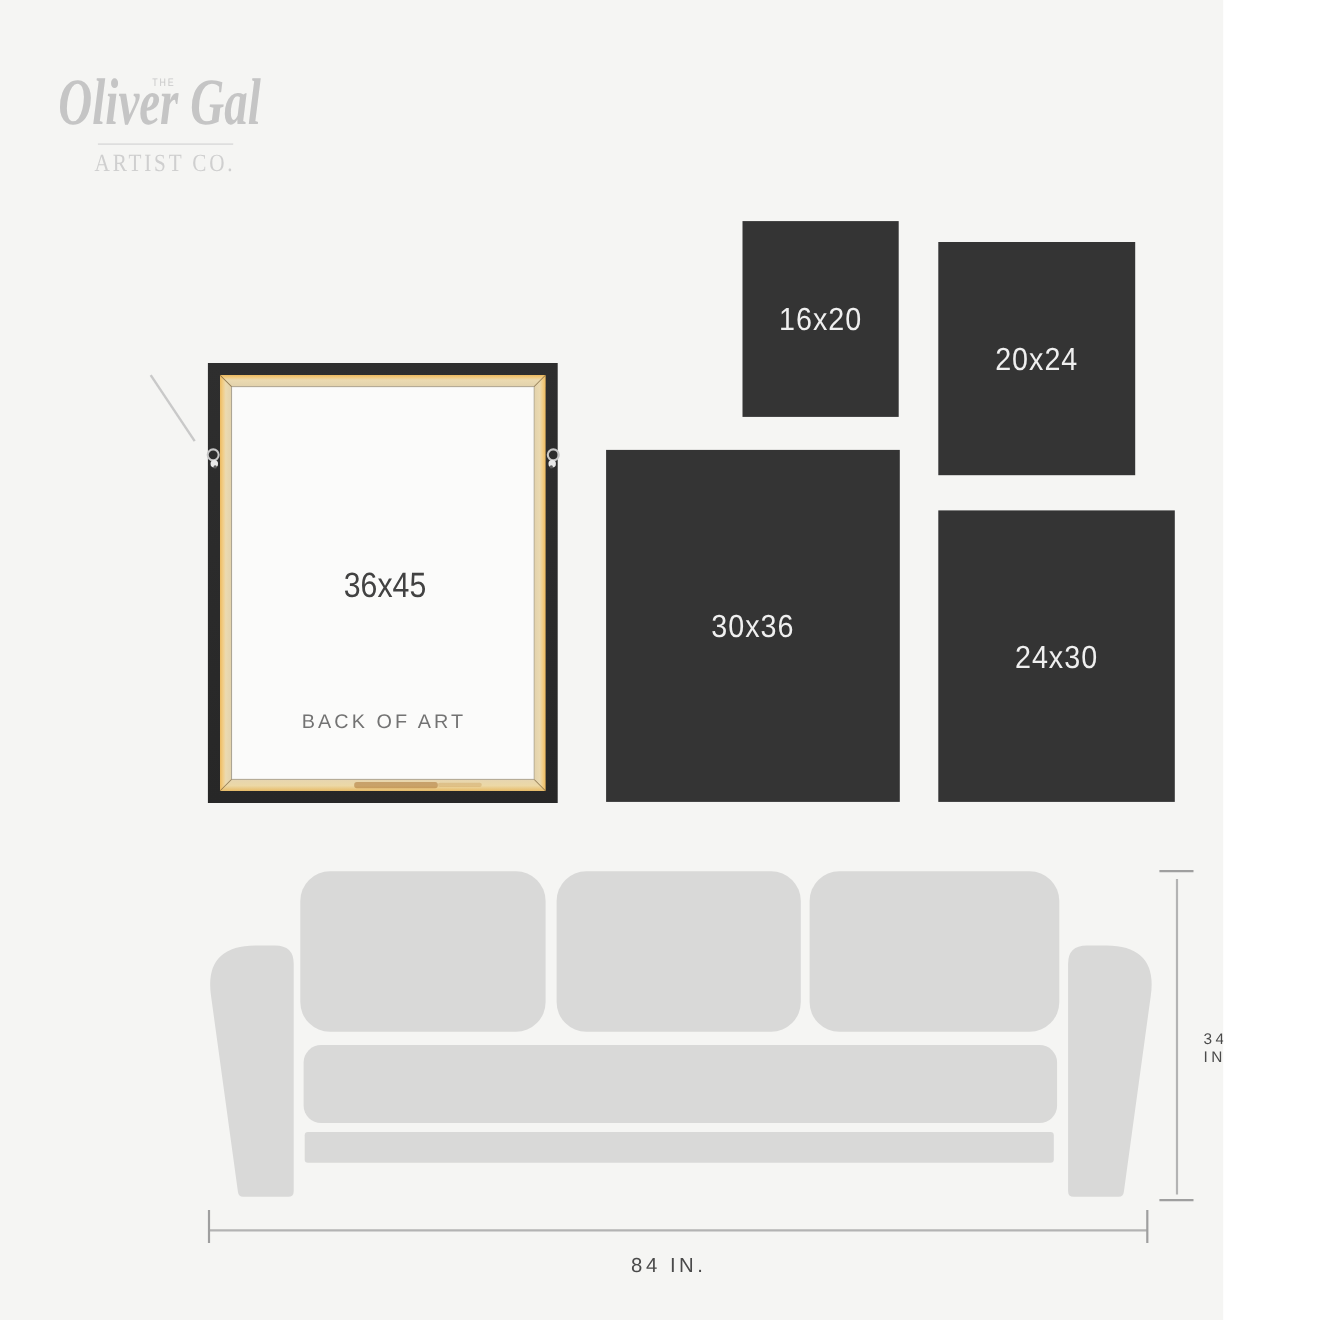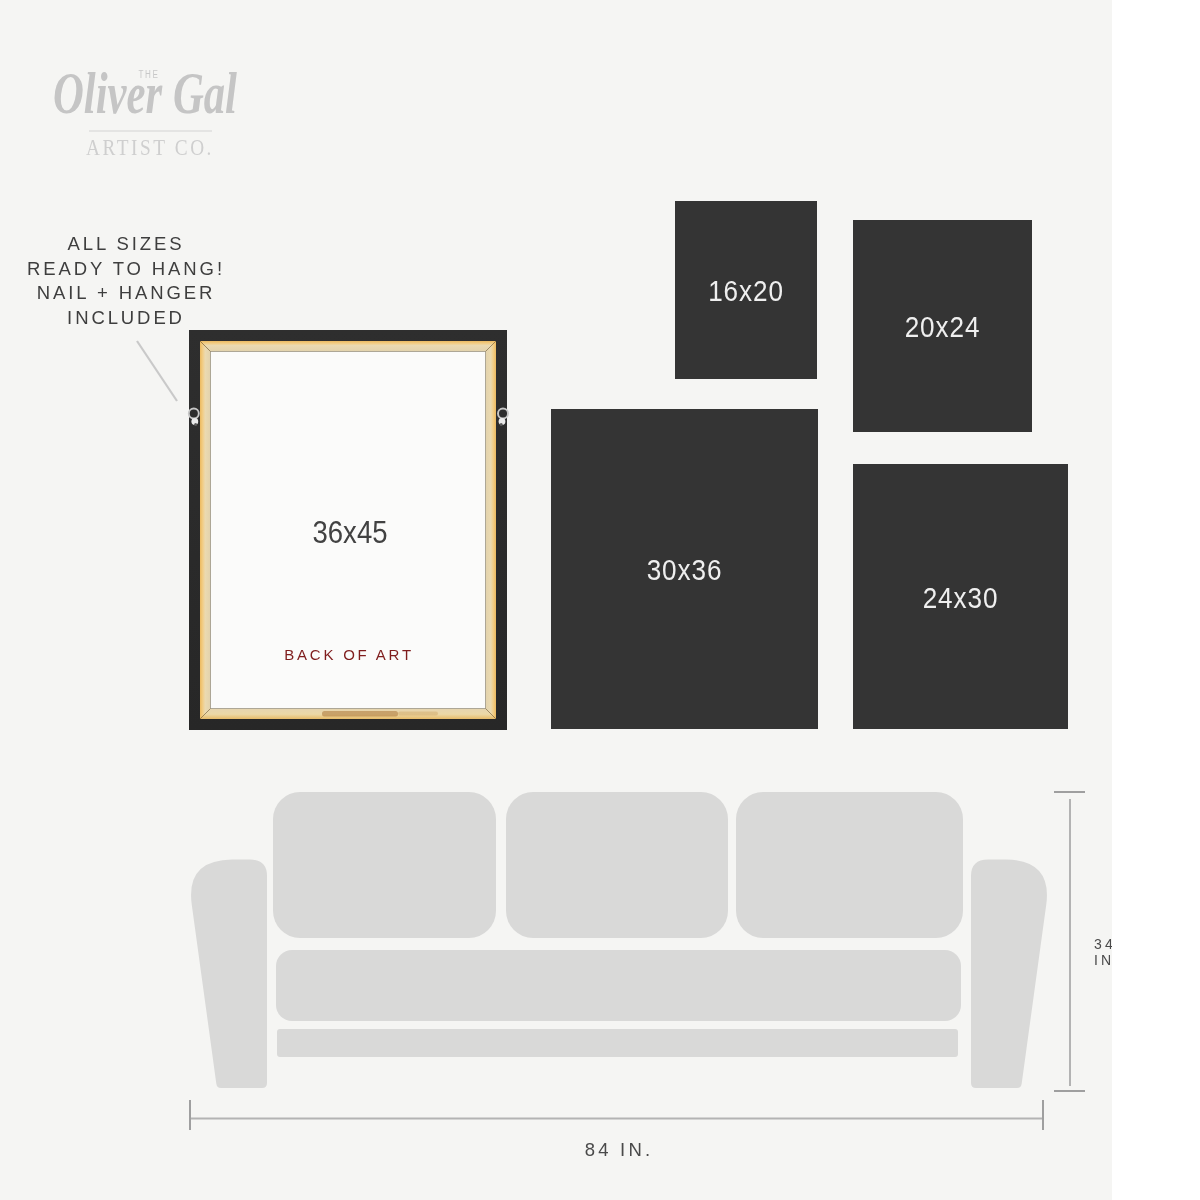--- a/index.html
+++ b/index.html
@@ -112,31 +112,30 @@
 
   <text x="145" y="113" text-anchor="middle" font-family="Liberation Serif,serif" font-style="italic" font-weight="bold" font-size="60" fill="#c5c5c5" textLength="184" lengthAdjust="spacingAndGlyphs">Oliver Gal</text>
 
   <text x="149" y="78" text-anchor="middle" font-family="Liberation Sans,sans-serif" font-size="10" letter-spacing="2" fill="#c8c8c8" textLength="21" lengthAdjust="spacingAndGlyphs">THE</text>
 
   <line x1="89" y1="131" x2="212" y2="131" stroke="#dedede" stroke-width="1.5"></line>
 
   <text x="150" y="155" text-anchor="middle" font-family="Liberation Serif,serif" font-size="22.5" letter-spacing="3" fill="#cfcfcf" textLength="128" lengthAdjust="spacingAndGlyphs">ARTIST CO.</text>
 </svg>
 
-<div class="abs ctr txt" style="left:14px;top:232px;width:224px;font-size:18.5px;line-height:24.5px;letter-spacing:2.9px;color:#3e3e3e;">ALL SIZES<br>READY TO HANG!<br>NAIL + HANGER<br>INCLUDED</div>
 
 <div class="abs ctr txt" style="left:250px;top:514px;width:200px;font-size:32px;letter-spacing:0px;color:#424242;transform:scaleX(0.86);">36x45</div>
 
-<div class="abs ctr txt" style="left:229px;top:646px;width:240px;font-size:15px;letter-spacing:2.8px;color:#7f1d1d;">BACK OF ART</div>
+<div class="abs ctr txt" style="left:229px;top:646px;width:240px;font-size:18px;letter-spacing:2.8px;color:#737373;">BACK OF ART</div>
 
 <div class="abs ctr txt" style="left:675px;top:275px;width:142px;font-size:29px;letter-spacing:1px;color:#efefef;transform:scaleX(0.9);">16x20</div>
 
 <div class="abs ctr txt" style="left:853px;top:311px;width:179px;font-size:29px;letter-spacing:1px;color:#efefef;transform:scaleX(0.9);">20x24</div>
 
 <div class="abs ctr txt" style="left:551px;top:554px;width:267px;font-size:29px;letter-spacing:1px;color:#efefef;transform:scaleX(0.9);">30x36</div>
 
 <div class="abs ctr txt" style="left:853px;top:582px;width:215px;font-size:29px;letter-spacing:1px;color:#efefef;transform:scaleX(0.9);">24x30</div>
 
-<div class="abs ctr txt" style="left:519px;top:1139px;width:200px;font-size:18.5px;letter-spacing:3.2px;color:#4a4a4a;">84 IN.</div>
+<div class="abs ctr txt" style="left:508px;top:1139px;width:200px;font-size:18.5px;letter-spacing:3.2px;color:#4a4a4a;">84 IN.</div>
 
 <div class="abs txt" style="left:1094px;top:936px;font-size:14px;letter-spacing:3.2px;color:#4a4a4a;">34 IN.</div>
 
 </div>
 
 </body></html>

